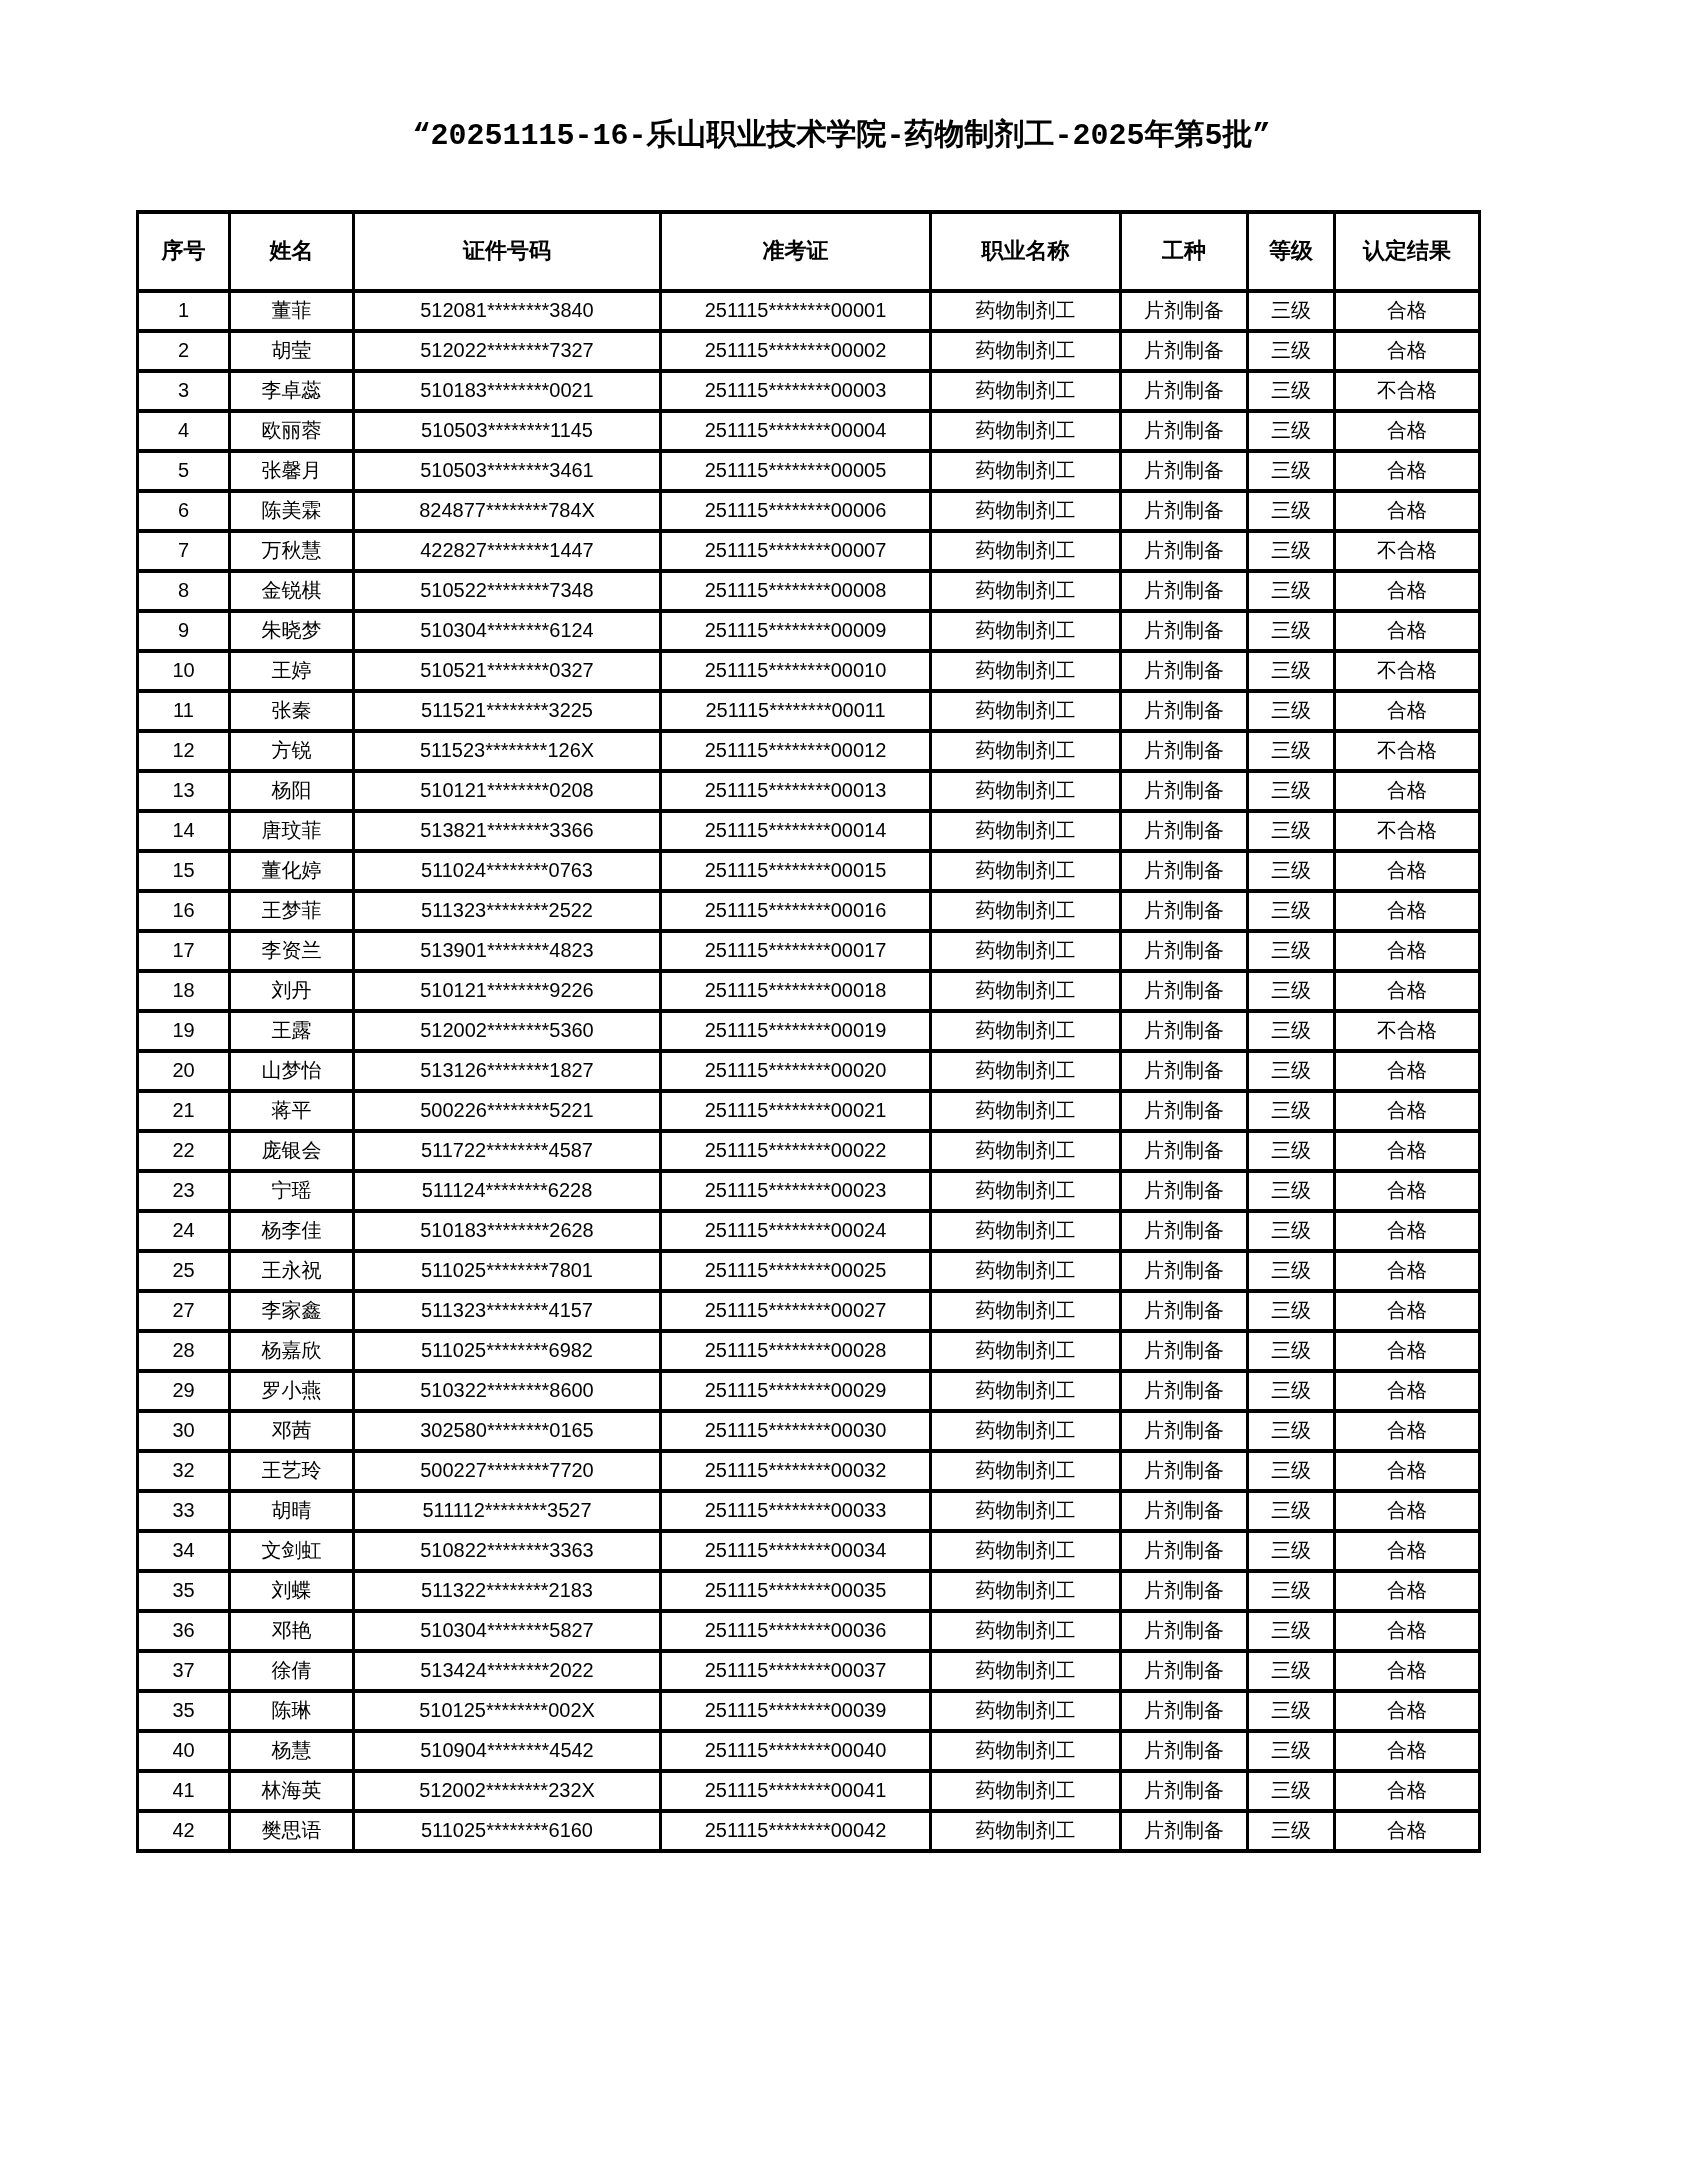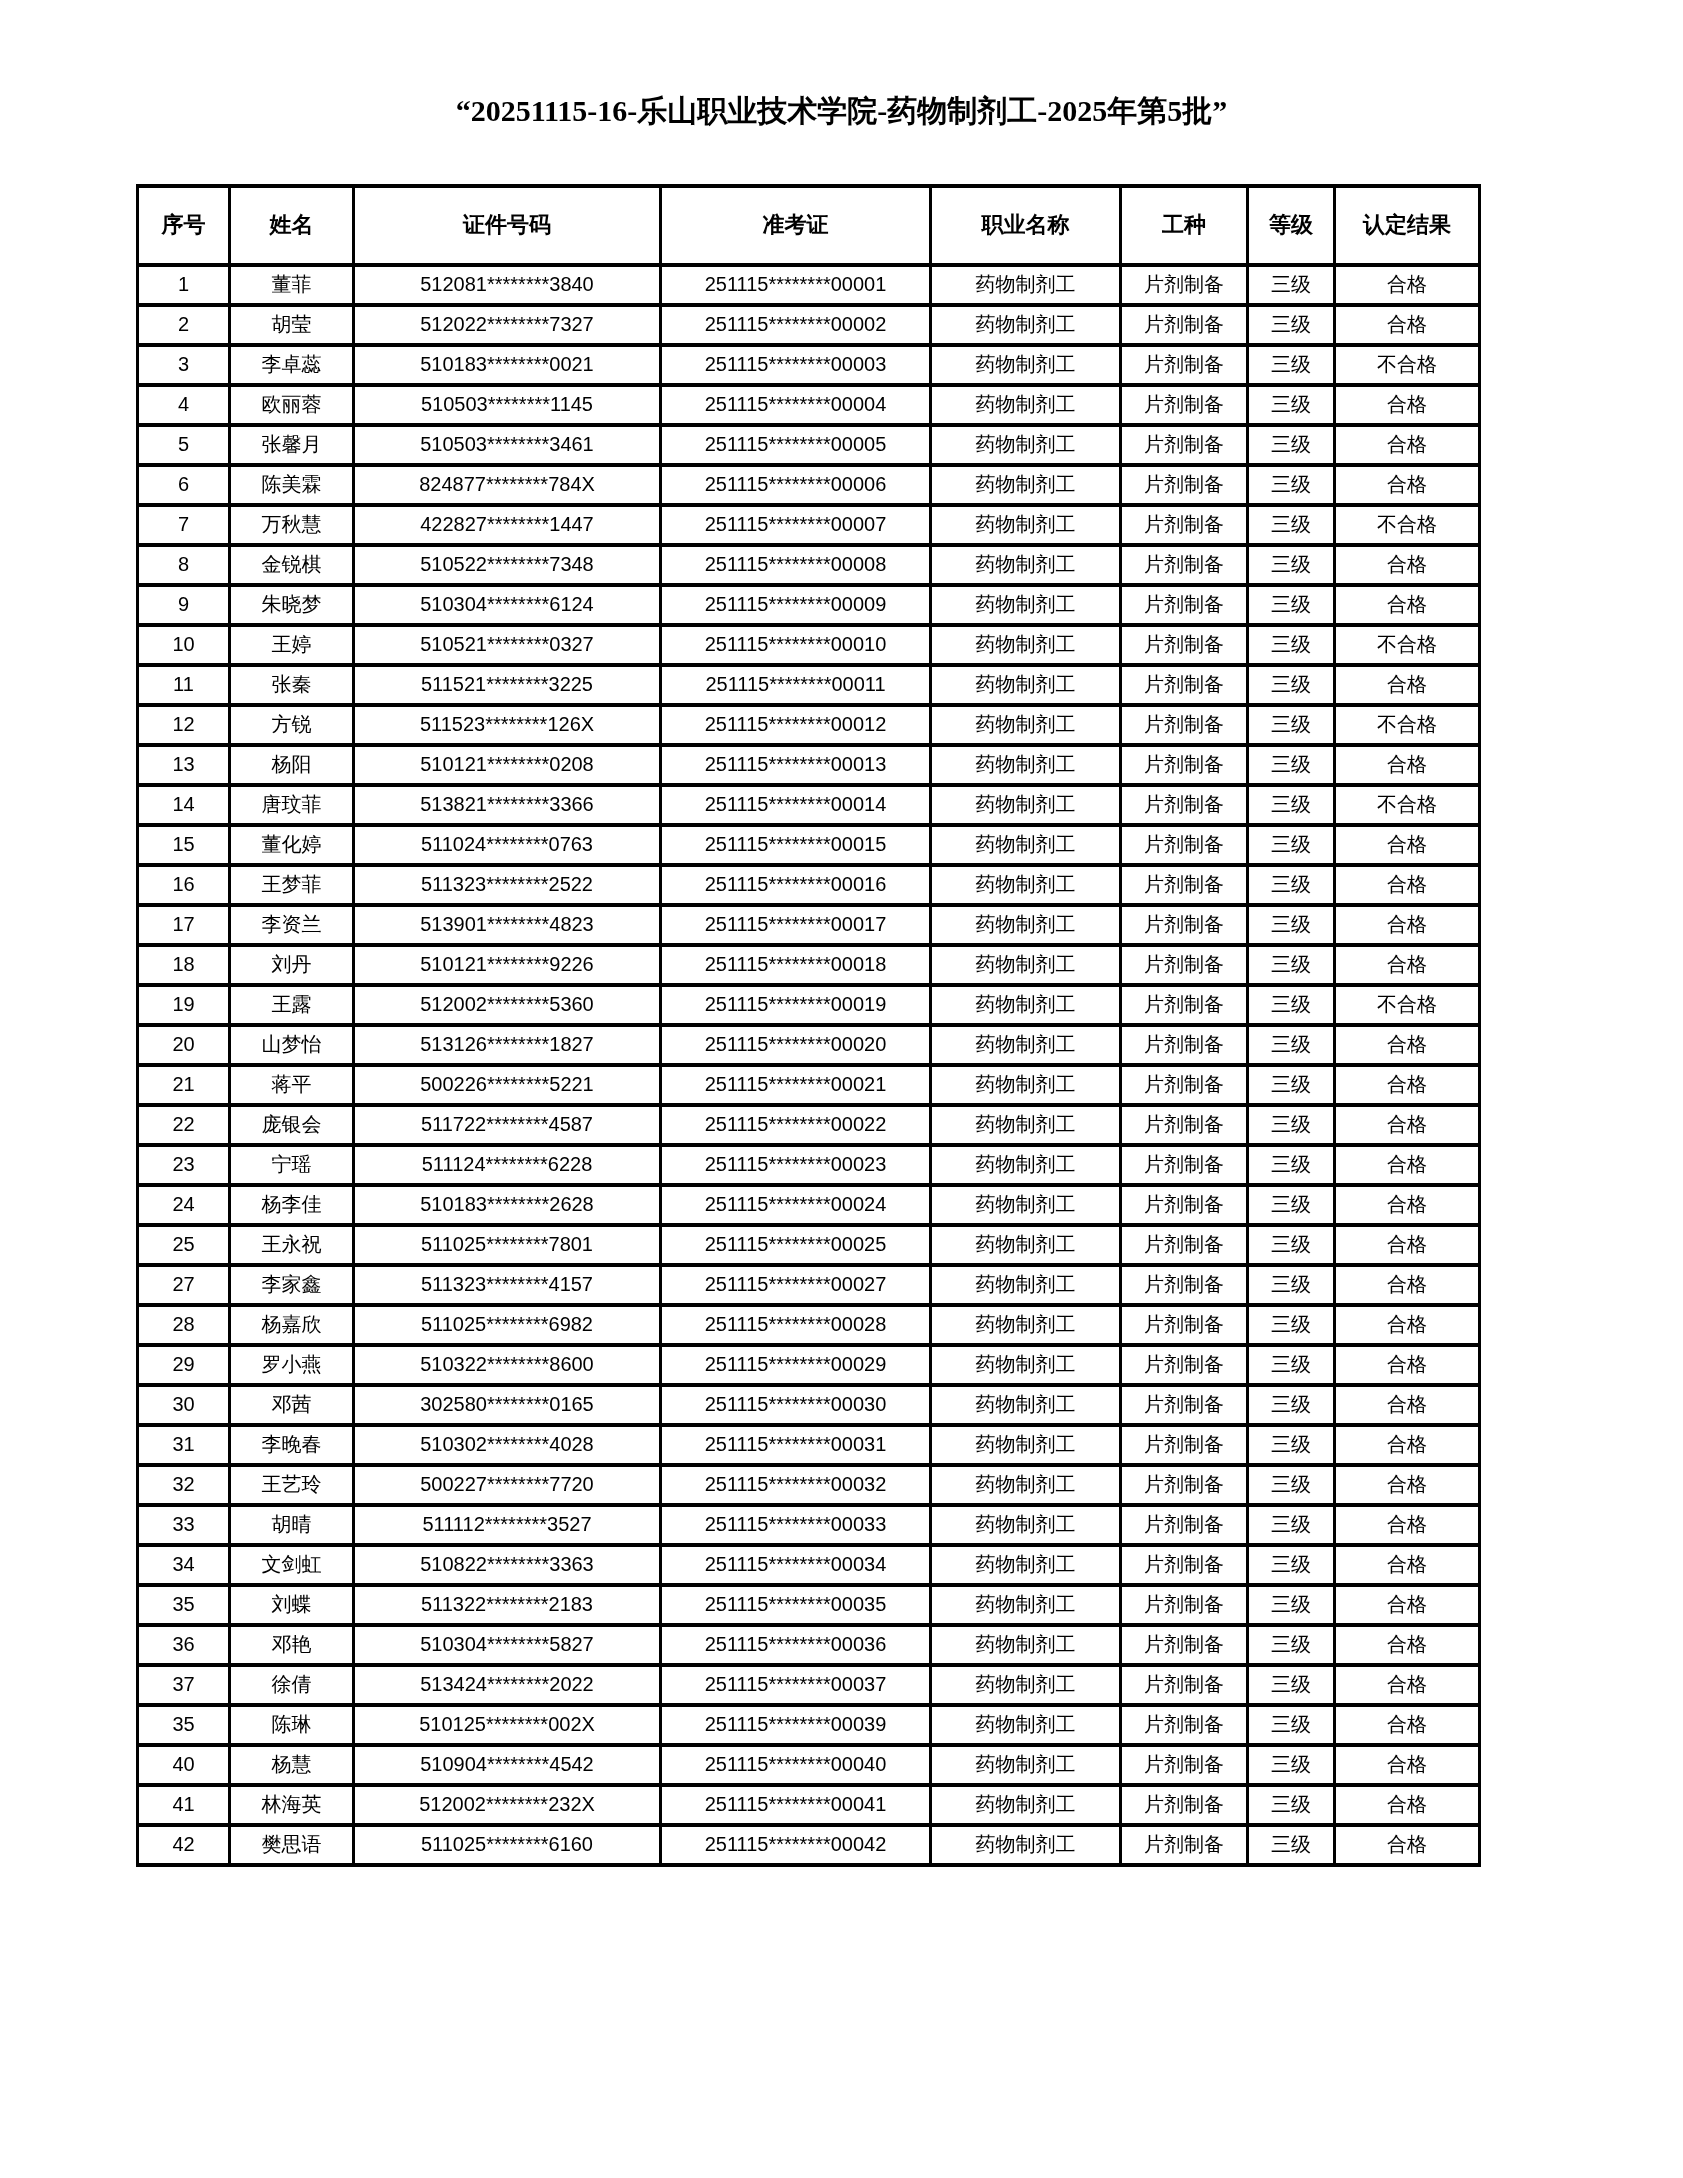--- a/index.html
+++ b/index.html
@@ -9,23 +9,23 @@
   }
   .page {
     position: relative;
     width: 1683px;
     height: 2178px;
     background: #ffffff;
     overflow: hidden;
     color: #000000;
   }
   .title-block {
-    padding-top: 91px;
+    padding-top: 117px;
     text-align: center;
-    font-family: Liberation Serif, serif;
+    font-family: Liberation Mono, monospace;
     font-weight: bold;
     font-size: 30px;
     line-height: 1.32;
     color: #000000;
   }
   table.results {
     border-collapse: collapse;
     table-layout: fixed;
     width: 1341px;
     margin-left: 136px;
@@ -377,30 +377,20 @@
           <td class="num">30</td>
           <td class="cjk">邓茜</td>
           <td class="num">302580********0165</td>
           <td class="num">251115********00030</td>
           <td class="cjk">药物制剂工</td>
           <td class="cjk">片剂制备</td>
           <td class="cjk">三级</td>
           <td class="cjk">合格</td>
         </tr>
         <tr>
-          <td class="num">31</td>
-          <td class="cjk">李晚春</td>
-          <td class="num">510302********4028</td>
-          <td class="num">251115********00031</td>
-          <td class="cjk">药物制剂工</td>
-          <td class="cjk">片剂制备</td>
-          <td class="cjk">三级</td>
-          <td class="cjk">合格</td>
-        </tr>
-        <tr>
           <td class="num">32</td>
           <td class="cjk">王艺玲</td>
           <td class="num">500227********7720</td>
           <td class="num">251115********00032</td>
           <td class="cjk">药物制剂工</td>
           <td class="cjk">片剂制备</td>
           <td class="cjk">三级</td>
           <td class="cjk">合格</td>
         </tr>
         <tr>

